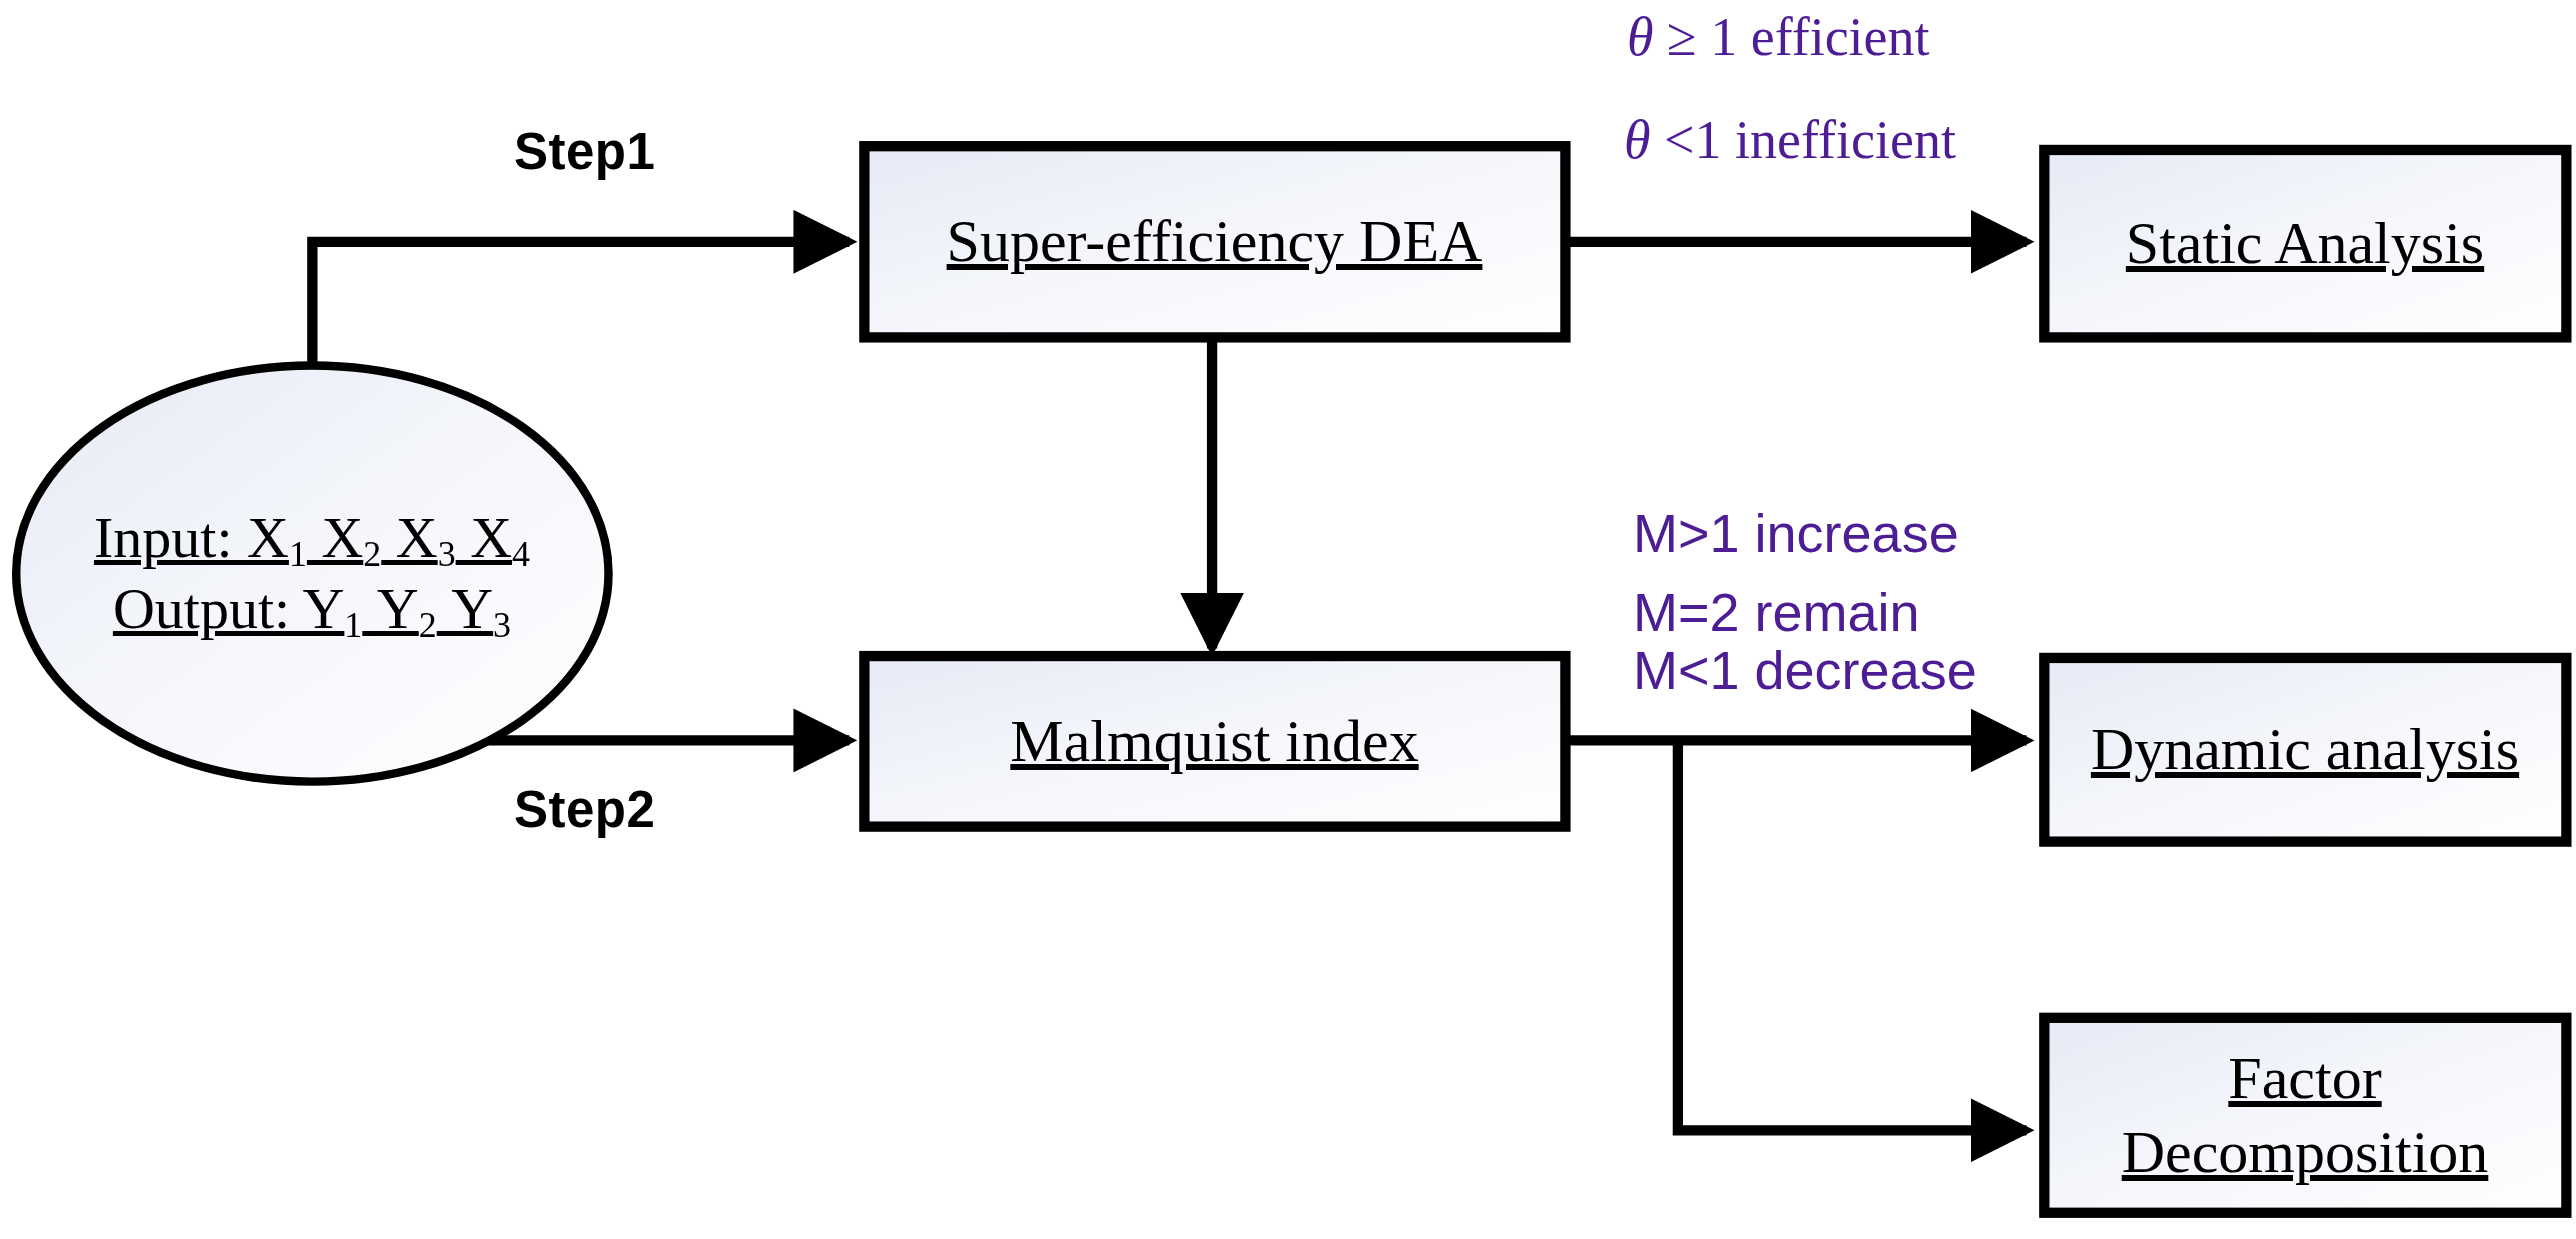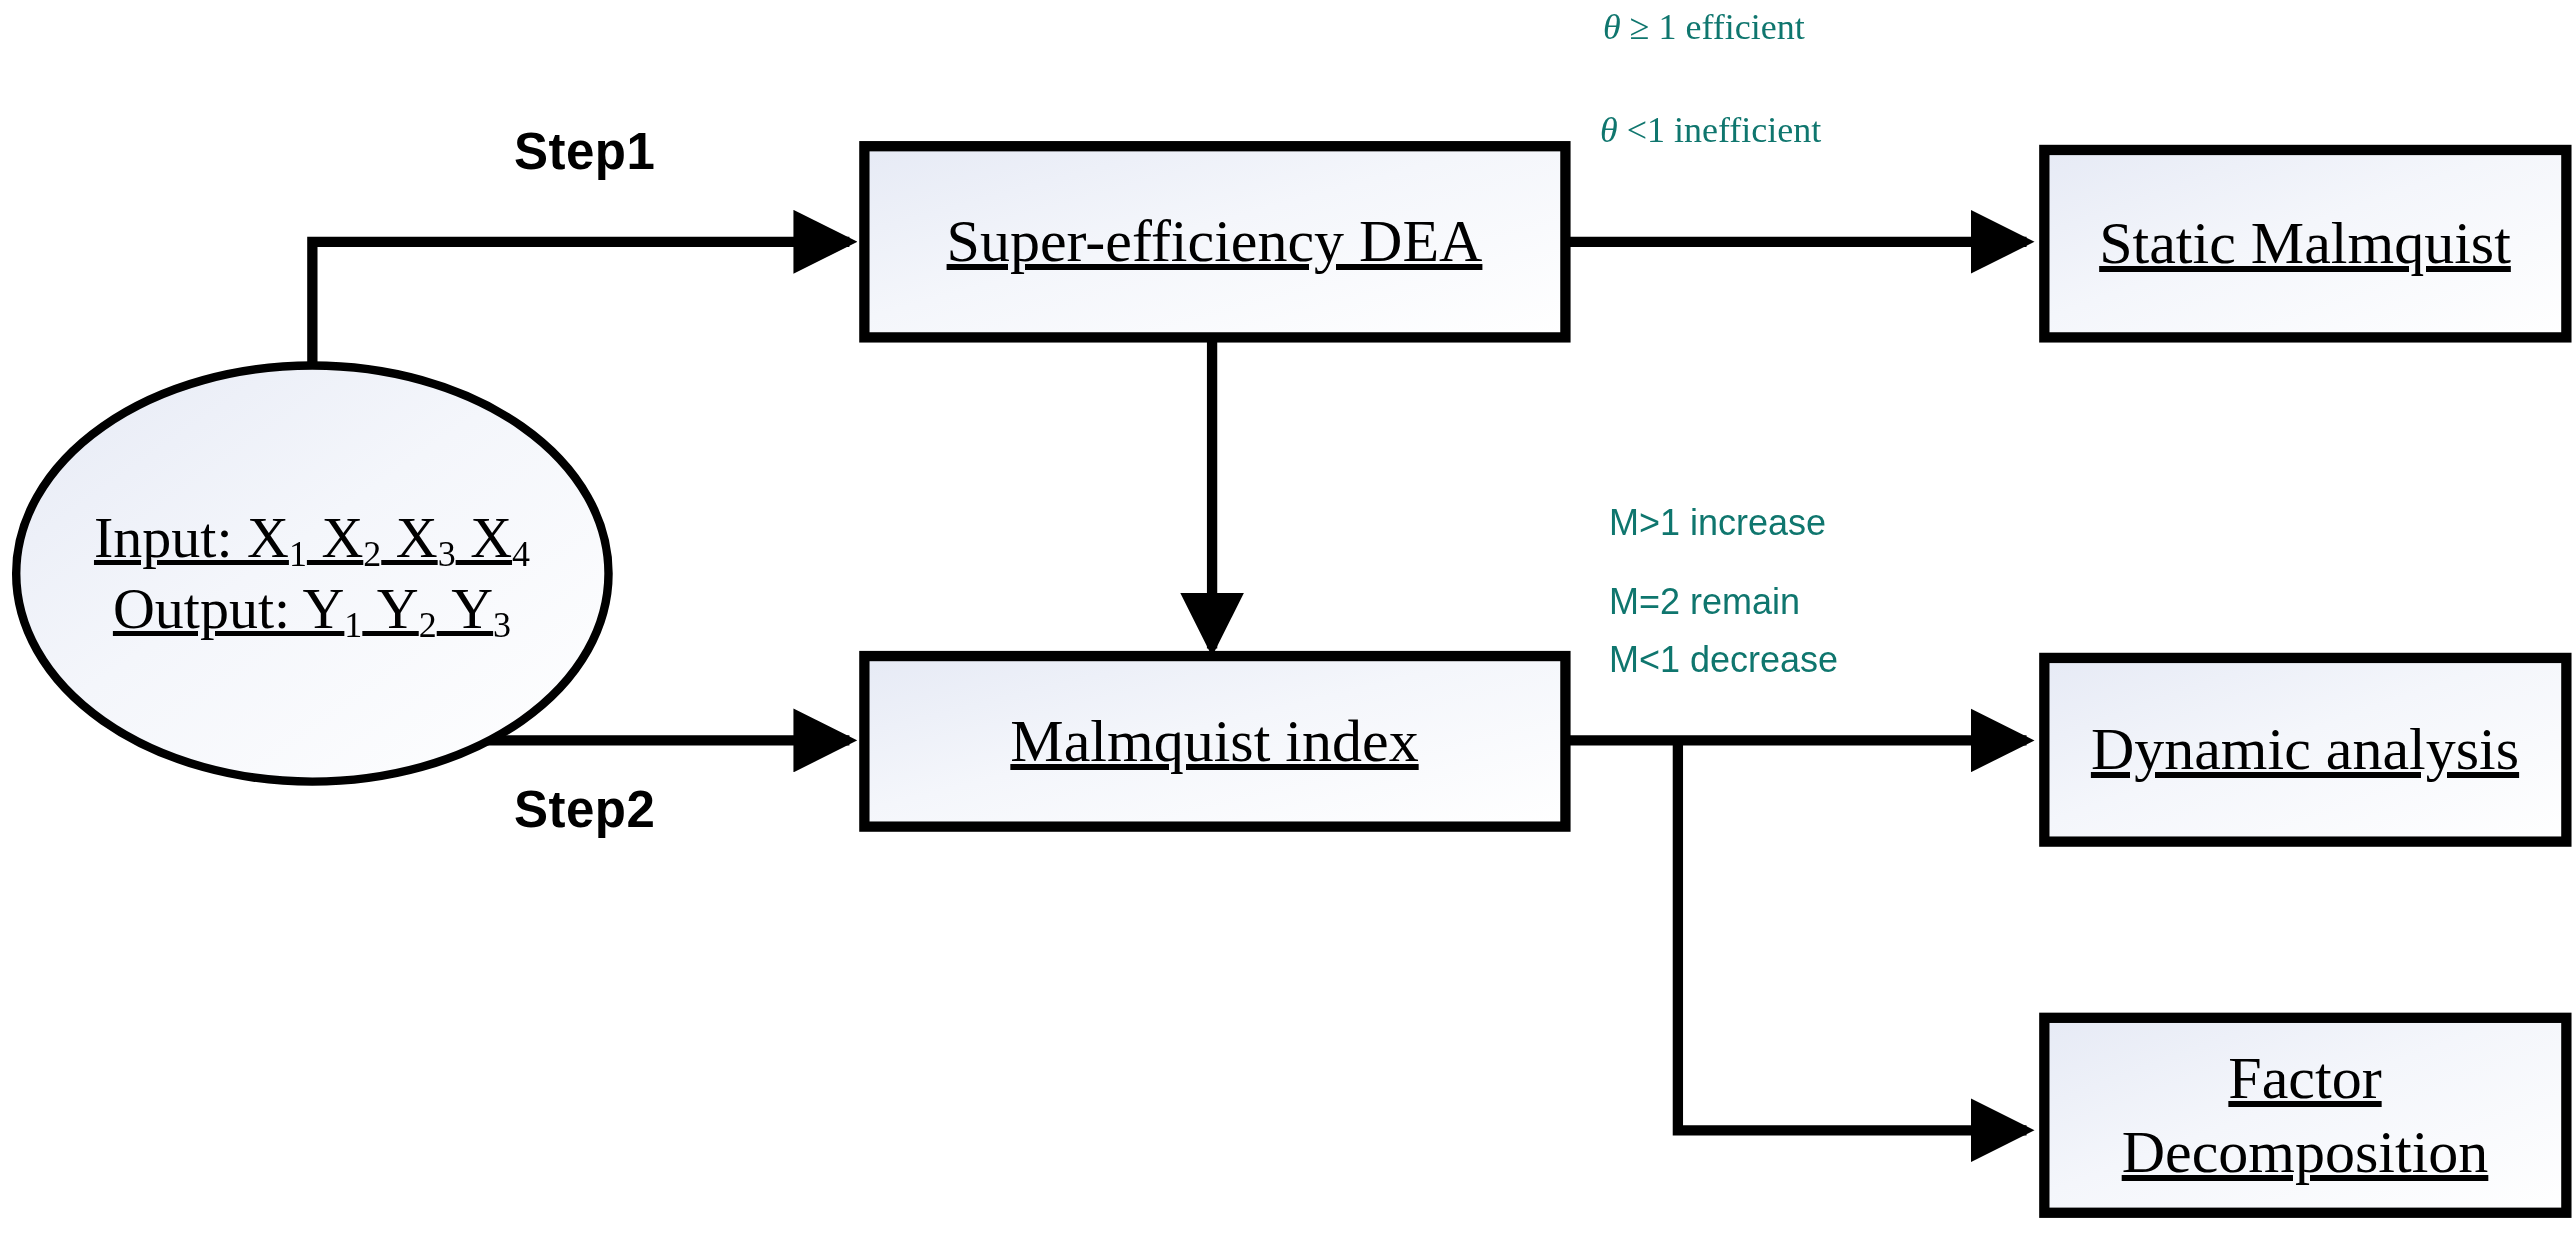--- a/index.html
+++ b/index.html
@@ -37,23 +37,24 @@
     line-height: 1.22;
     white-space: pre-line;
     pointer-events: none;
     text-decoration: underline;
   }
   .box-label { font-size: 60px; }
   .ellipse-label { font-size: 58px; }
   .ann {
     position: absolute;
     font-family: "Liberation Serif", "DejaVu Serif", serif;
-    font-size: 36px;
-    color: #0f766e;
+    font-size: 54px;
+    color: #4c1d95;
     white-space: nowrap;
+    margin-left: 24px;
   }
   .ann-sans {
     font-family: "Liberation Sans", "DejaVu Sans", sans-serif;
   }
   .ann .theta {
     font-style: italic;
     font-family: "Liberation Serif", "DejaVu Serif", serif;
   }
   .step {
     position: absolute;
@@ -113,21 +114,21 @@
     <rect x="2181" y="1086" width="557" height="208" fill="url(#nodeGrad)" stroke="#000000" stroke-width="11"></rect>
   </svg>
 
   <div class="node-label ellipse-label" style="left:16px; top:469px; width:592px; height:210px; flex-direction:column;">
     <div>Input: X<sub>1</sub>&nbsp;X<sub>2</sub>&nbsp;X<sub>3</sub>&nbsp;X<sub>4</sub></div>
     <div>Output: Y<sub>1</sub>&nbsp;Y<sub>2</sub>&nbsp;Y<sub>3</sub></div>
   </div>
 
   <div class="node-label box-label" style="left:864px; top:146px; width:701px; height:191px;">Super-efficiency DEA</div>
 
-  <div class="node-label box-label" style="left:2044px; top:150px; width:522px; height:187px;">Static Malmquist</div>
+  <div class="node-label box-label" style="left:2044px; top:150px; width:522px; height:187px;">Static Analysis</div>
 
   <div class="node-label box-label" style="left:2044px; top:658px; width:522px; height:184px;">Dynamic analysis</div>
 
   <div class="node-label box-label" style="left:864px; top:656px; width:701px; height:171px;">Malmquist index</div>
 
   <div class="node-label box-label" style="left:2044px; top:1018px; width:522px; height:195px;">Factor
 Decomposition</div>
 
   <div class="step" style="left:514px; top:122px;">Step1</div>
 

